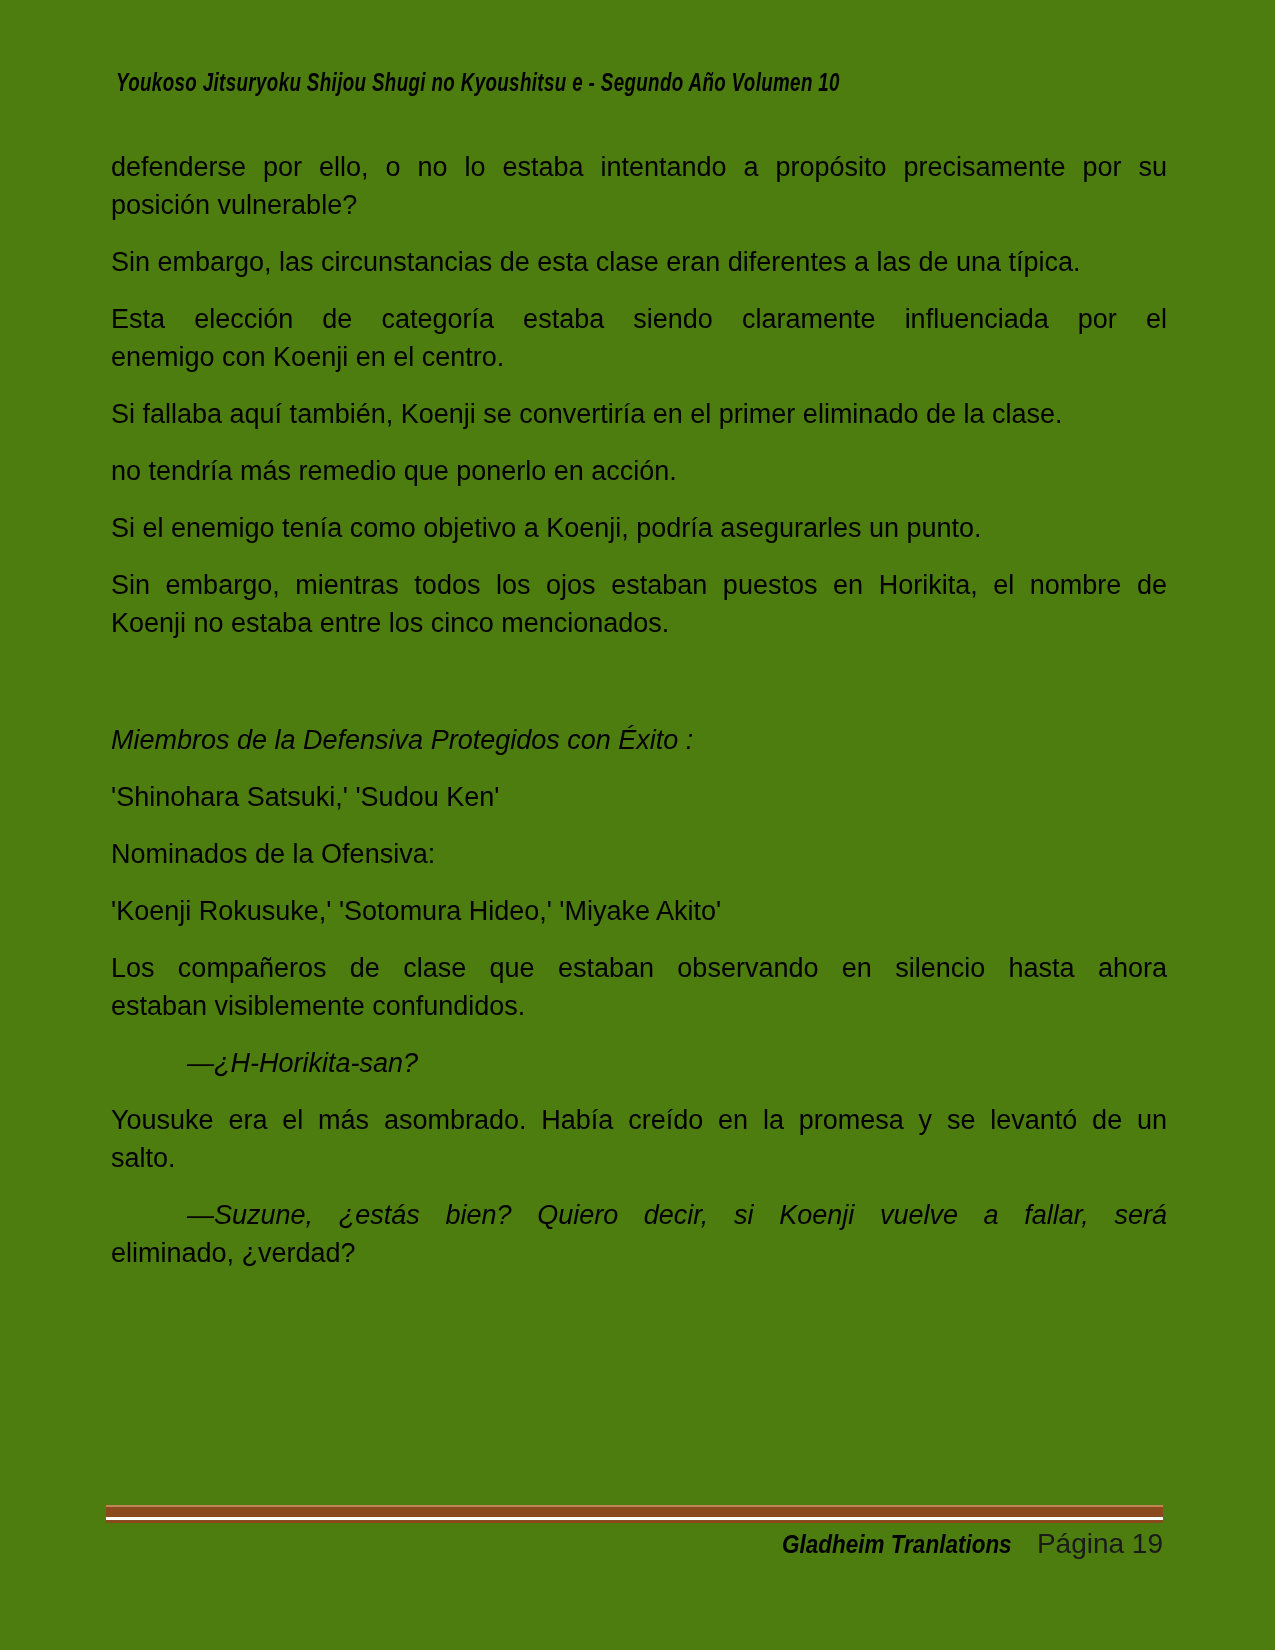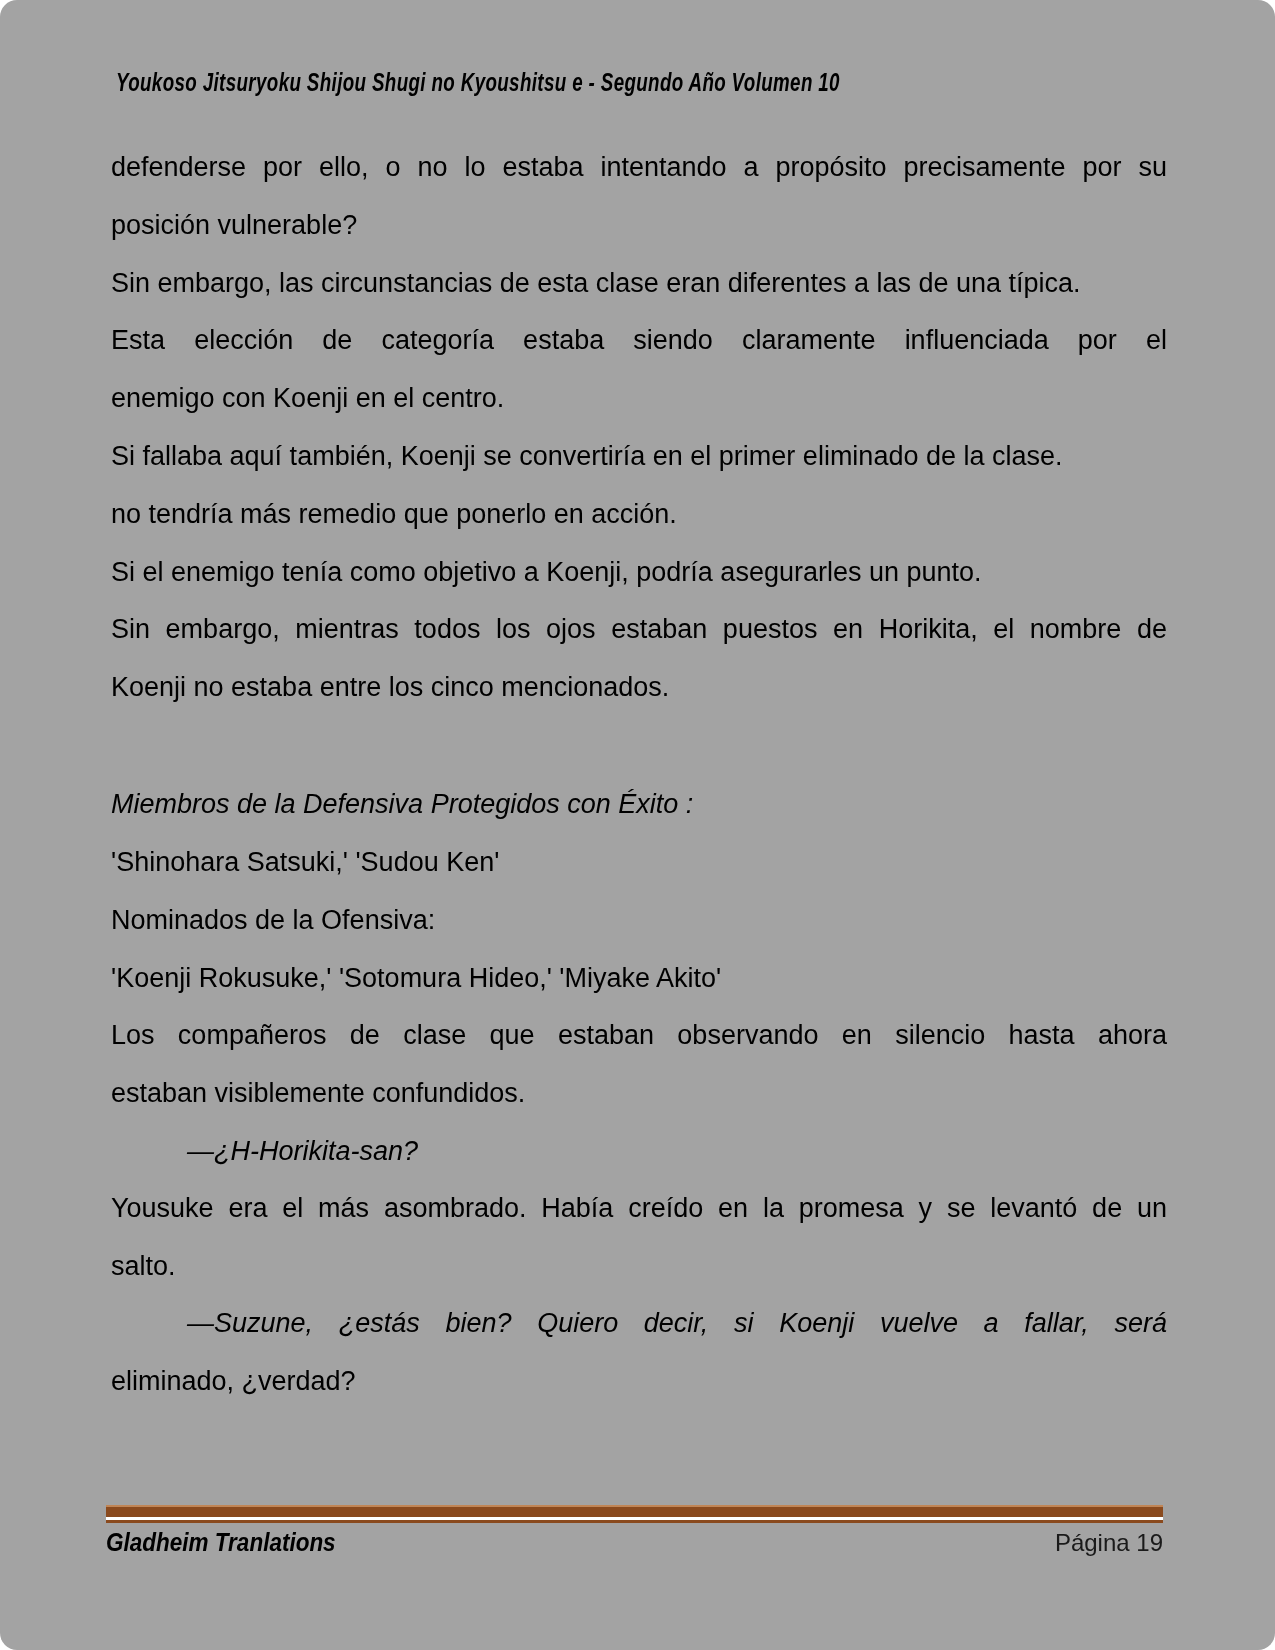--- a/index.html
+++ b/index.html
@@ -1,25 +1,24 @@
 <!DOCTYPE html>
 <html><head>
 <meta charset="utf-8">
 <title>Document Page</title>
 <style>
   html, body { margin: 0; padding: 0; background: #ffffff; }
   .page {
     position: relative;
     width: 1275px;
     height: 1650px;
-    background: #a3a3a3;
+    background: #4d7c0f;
     color: #000000;
     font-family: "Liberation Sans", sans-serif;
     overflow: hidden;
-    border-radius: 17px;
   }
 
   
   .header-title {
     position: absolute;
     left: 116px;
     top: 68px;
     font-size: 25px;
     font-weight: bold;
     font-style: italic;
@@ -34,21 +33,21 @@
     position: absolute;
     left: 111px;
     top: 148px;
     width: 1056px;
     font-size: 27px;
     line-height: 38px;
   }
   .body-text p { margin: 0 0 19px 0; padding: 0; }
 
   .jline { display: block; text-align: justify; text-align-last: justify; }
-  .lline { display: block; text-align: left; margin-top: 20px; }
+  .lline { display: block; text-align: left; }
   .indent { text-indent: 76px; font-style: italic; }
 
   
   .gap1 { margin-top: 79px !important; margin-top: 79px; font-style: italic; }
   .gap2 { margin-top: 54px; }
   .gap3 { margin-top: 56px; }
   .gap4 { margin-top: 27px; }
   .gap5 { margin-top: 5px; }
   p.gap1 { margin-top: 79px; }
 
@@ -57,34 +56,34 @@
     position: absolute;
     left: 106px;
     top: 1505px;
     width: 1057px;
   }
   .rule-thick { height: 10px; background: #8a4a1e; border-top: 2px solid #c08556; }
   .rule-gap   { height: 3px;  background: #ffffff; }
   .rule-thin  { height: 3px;  background: #8a4a1e; }
   .footer-row {
     display: flex;
-    justify-content: space-between;
+    justify-content: flex-end;
     align-items: baseline;
     margin-top: 5px;
   }
   .footer-brand {
     font-size: 25px;
     font-weight: bold;
     font-style: italic;
     transform: scaleX(0.9);
     transform-origin: left top;
     white-space: nowrap;
   }
   .footer-page {
-    font-size: 24px;
+    font-size: 28px;
     font-weight: normal;
     color: #1a1a1a;
     white-space: nowrap;
   }
 </style>
 </head>
 <body>
 
 <div class="page">
 

